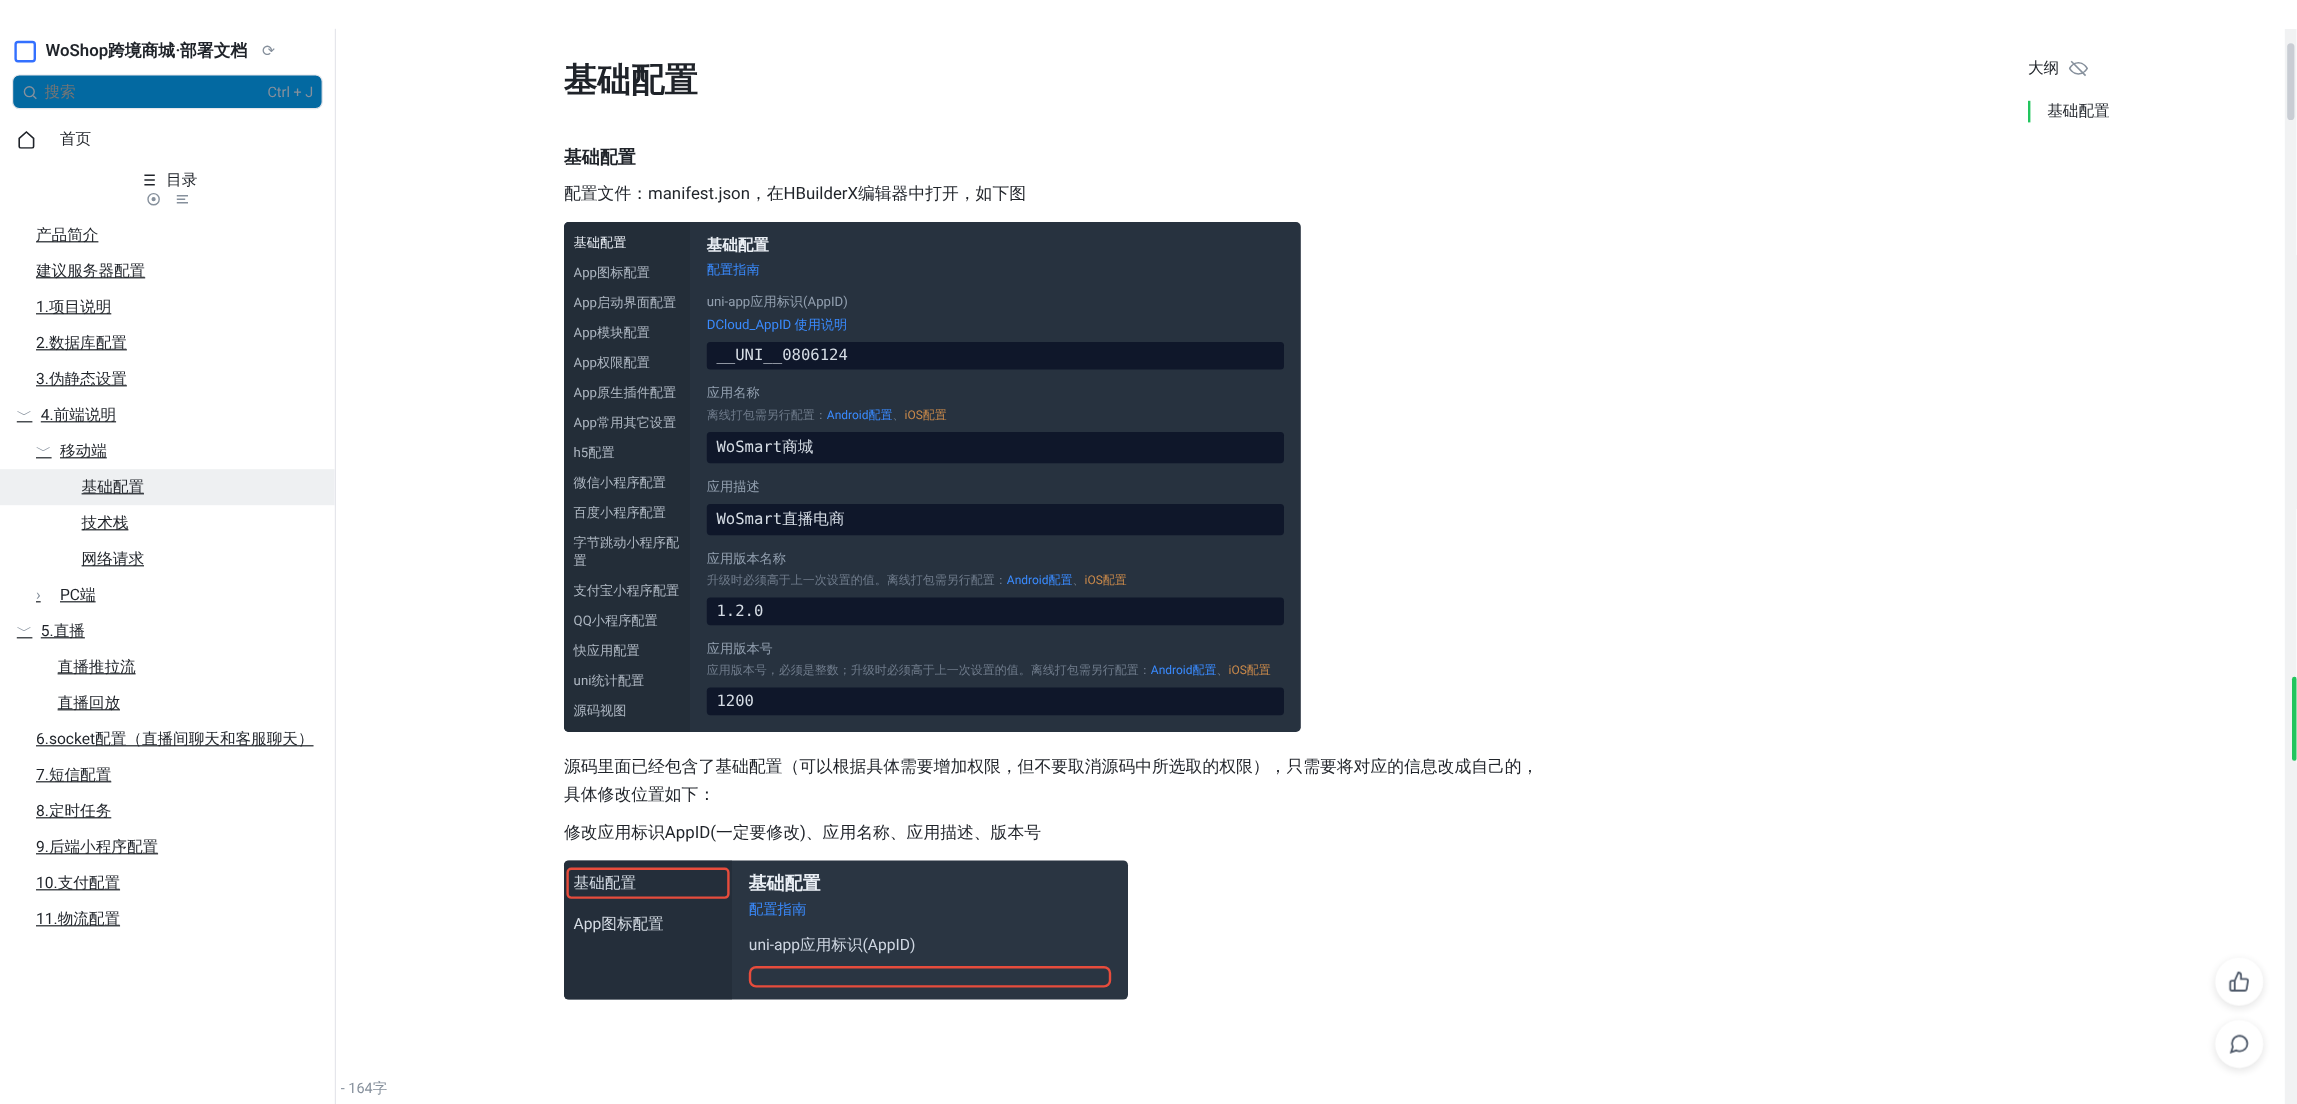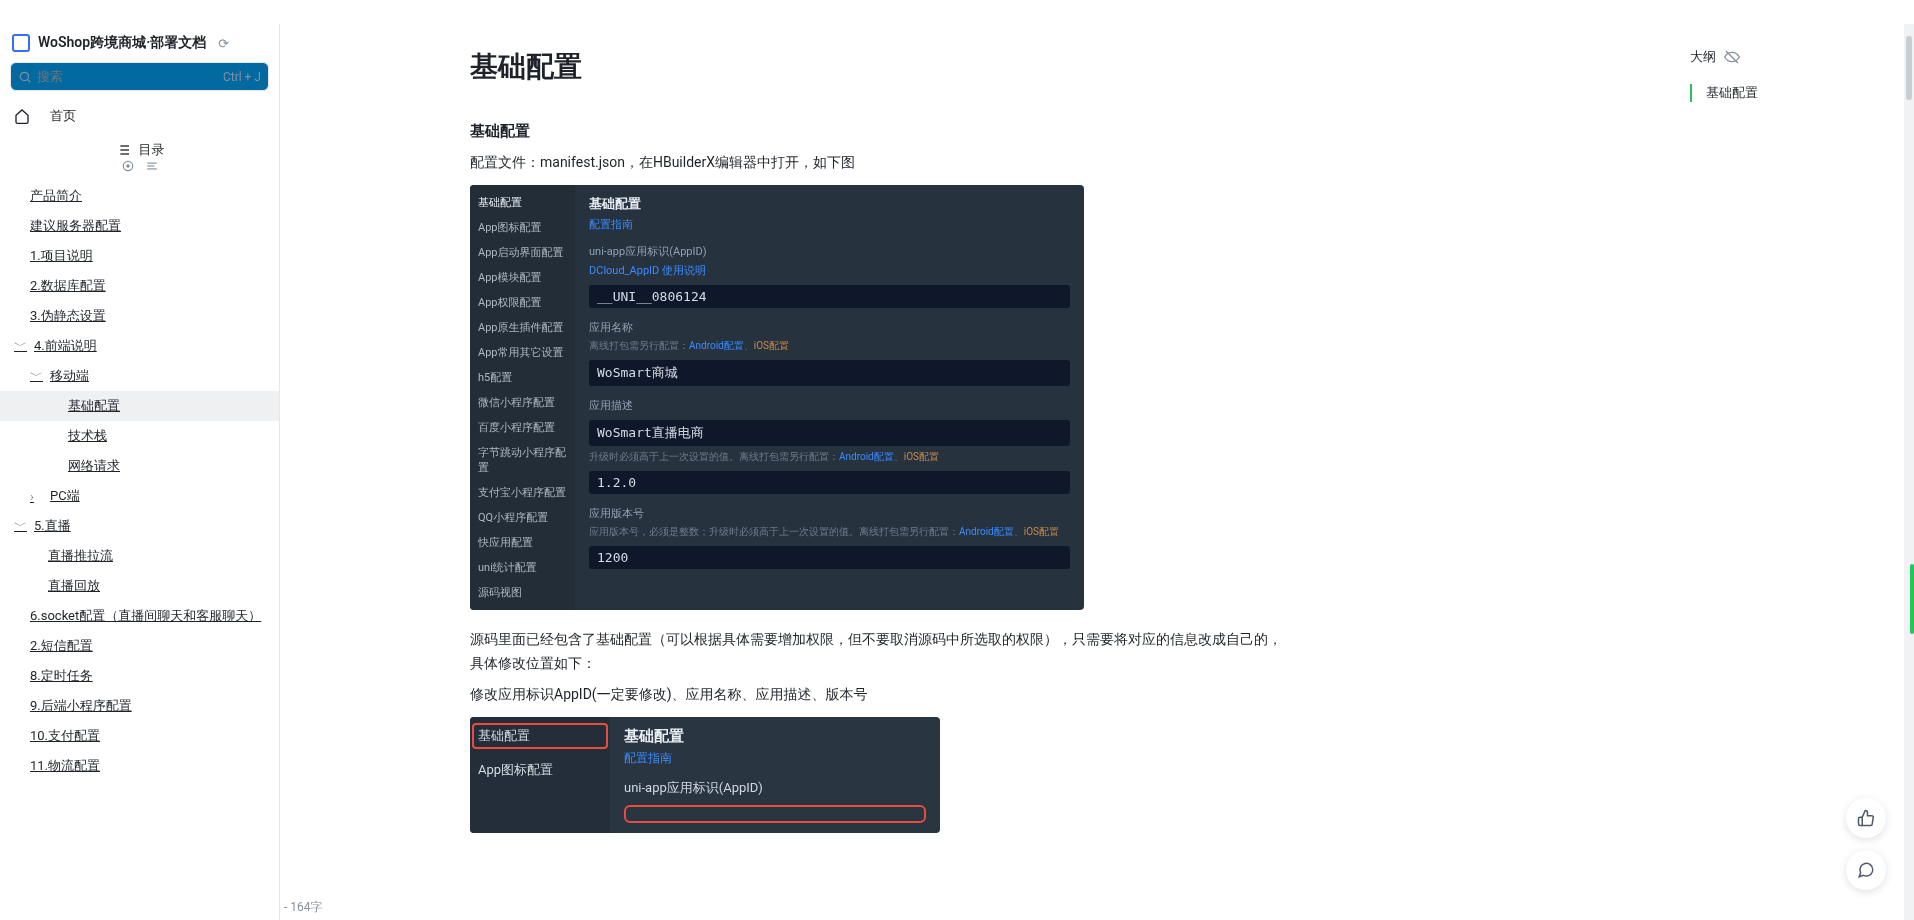--- a/index.html
+++ b/index.html
@@ -184,21 +184,21 @@
         <div class="nav-item indent-2">
           <span>直播推拉流</span>
         </div>
         <div class="nav-item indent-2">
           <span>直播回放</span>
         </div>
         <div class="nav-item indent-1">
           <span>6.socket配置（直播间聊天和客服聊天）</span>
         </div>
         <div class="nav-item indent-1">
-          <span>2.短信配置</span>
+          <span>7.短信配置</span>
         </div>
         <div class="nav-item indent-1">
           <span>8.定时任务</span>
         </div>
         <div class="nav-item indent-1">
           <span>9.后端小程序配置</span>
         </div>
         <div class="nav-item indent-1">
           <span>10.支付配置</span>
         </div>
@@ -242,20 +242,21 @@
             <div class="rc-link">DCloud_AppID 使用说明</div>
             <div class="rc-field">__UNI__0806124</div>
 
             <div class="rc-label">应用名称</div>
             <div class="rc-sub"><span>离线打包需另行配置：</span><span class="lk">Android配置</span>、<span class="lk2">iOS配置</span></div>
             <div class="rc-field">WoSmart商城</div>
 
             <div class="rc-label">应用描述</div>
             <div class="rc-field">WoSmart直播电商</div>
 
+            <div class="rc-label">应用版本名称</div>
             <div class="rc-sub"><span>升级时必须高于上一次设置的值。离线打包需另行配置：</span><span class="lk">Android配置</span>、<span class="lk2">iOS配置</span></div>
             <div class="rc-field">1.2.0</div>
 
             <div class="rc-label">应用版本号</div>
             <div class="rc-sub"><span>应用版本号，必须是整数；升级时必须高于上一次设置的值。离线打包需另行配置：</span><span class="lk">Android配置</span>、<span class="lk2">iOS配置</span></div>
             <div class="rc-field">1200</div>
           </div>
         </div>
 
         <p class="body">源码里面已经包含了基础配置（可以根据具体需要增加权限，但不要取消源码中所选取的权限），只需要将对应的信息改成自己的，具体修改位置如下：</p>

